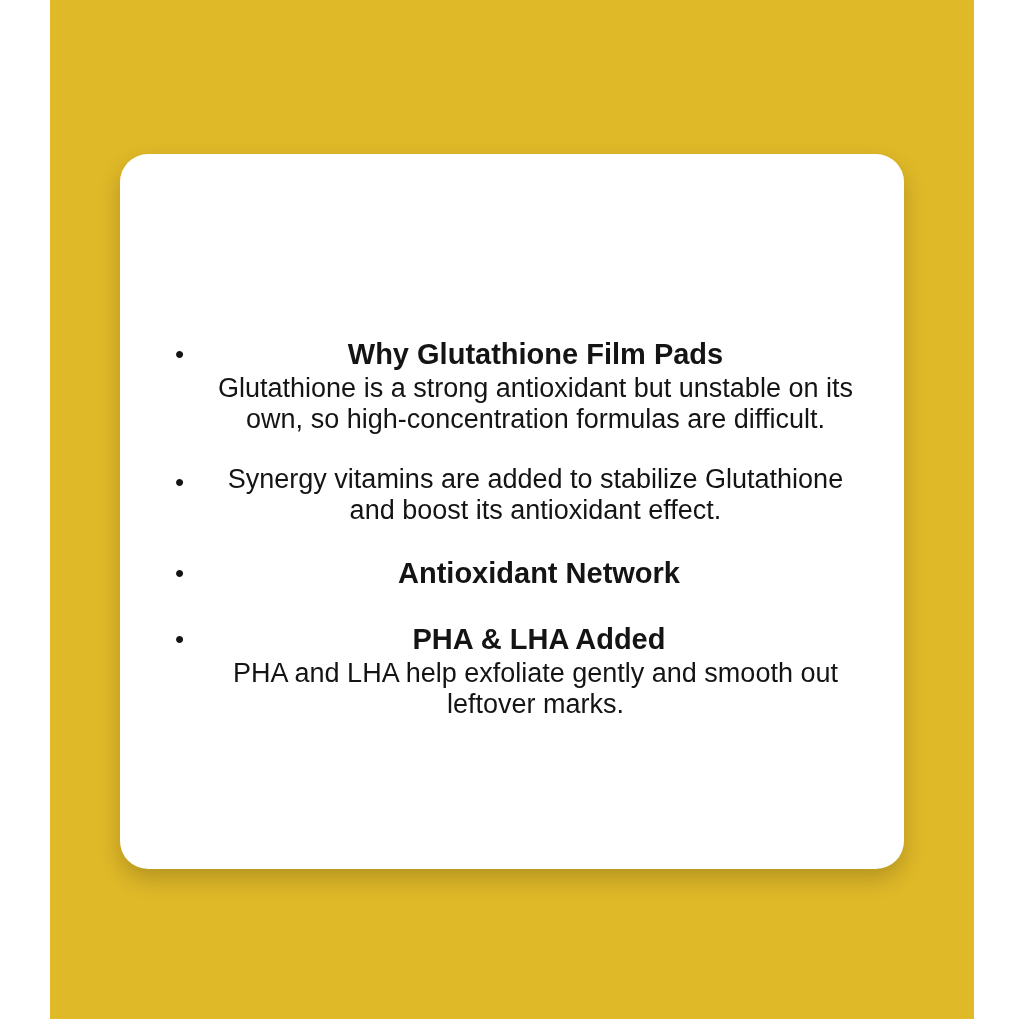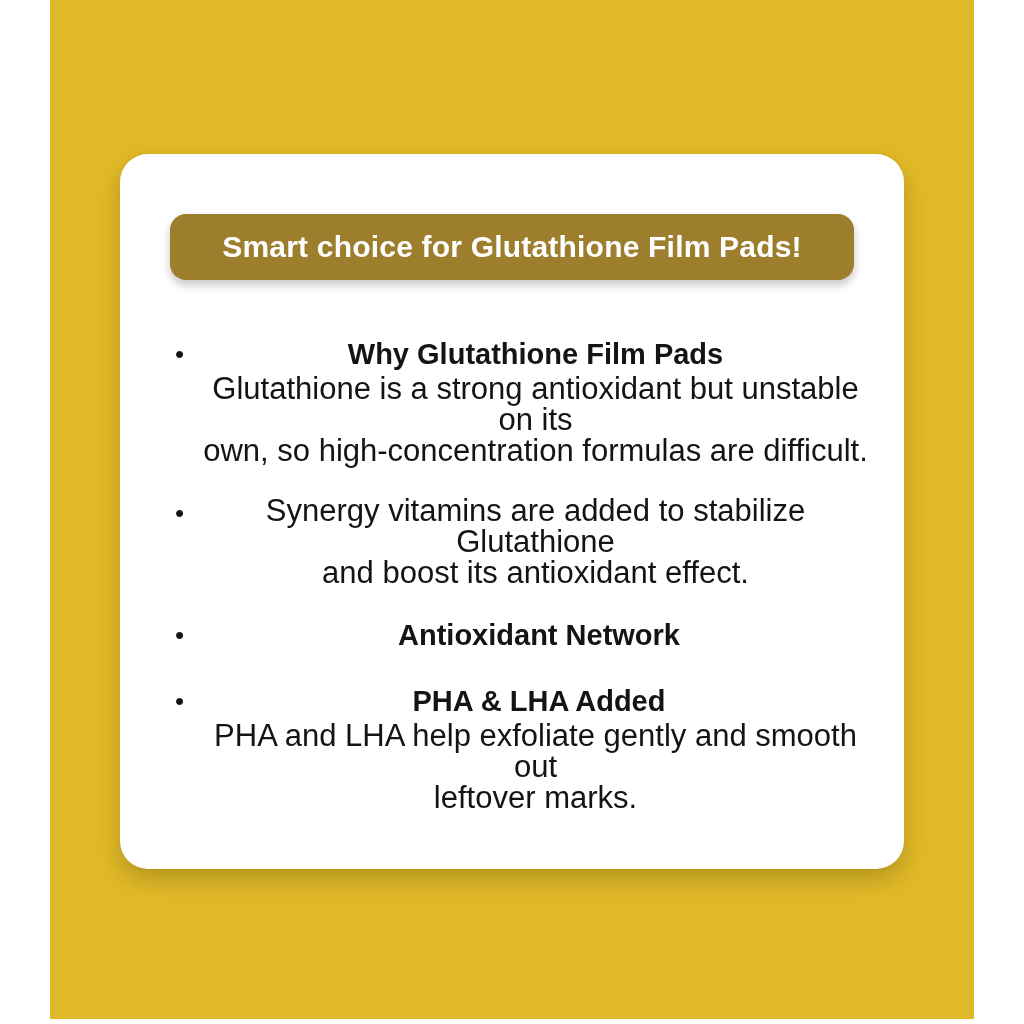--- a/index.html
+++ b/index.html
@@ -68,38 +68,35 @@
   }
   .bullet-content{width:665px;text-align:center;}
   .bullet-title{
     font-size:29px;
     font-weight:bold;
     line-height:36px;
     color:var(--text);
     margin-bottom:1px;
   }
   .bullet-body{
-    font-size:31px;
+    font-size:27px;
     line-height:31px;
     color:var(--text);
     white-space:pre-line;
   }
   
   .bullet-item.indented .bullet-title{padding-left:7px;}
 </style>
 </head>
 <body>
 
 <div class="backdrop"></div>
 
 <div class="card">
 
-  <div class="banner">
-    <span class="banner-label">Smart choice for Glutathione Film Pads!</span>
-  </div>
 
   <ul class="bullet-list">
 
     <li class="bullet-item">
       <span class="bullet-dot">•</span>
       <div class="bullet-content">
         <div class="bullet-title">Why Glutathione Film Pads</div>
         <div class="bullet-body">Glutathione is a strong antioxidant but unstable on its
 own, so high-concentration formulas are difficult.</div>
       </div>

